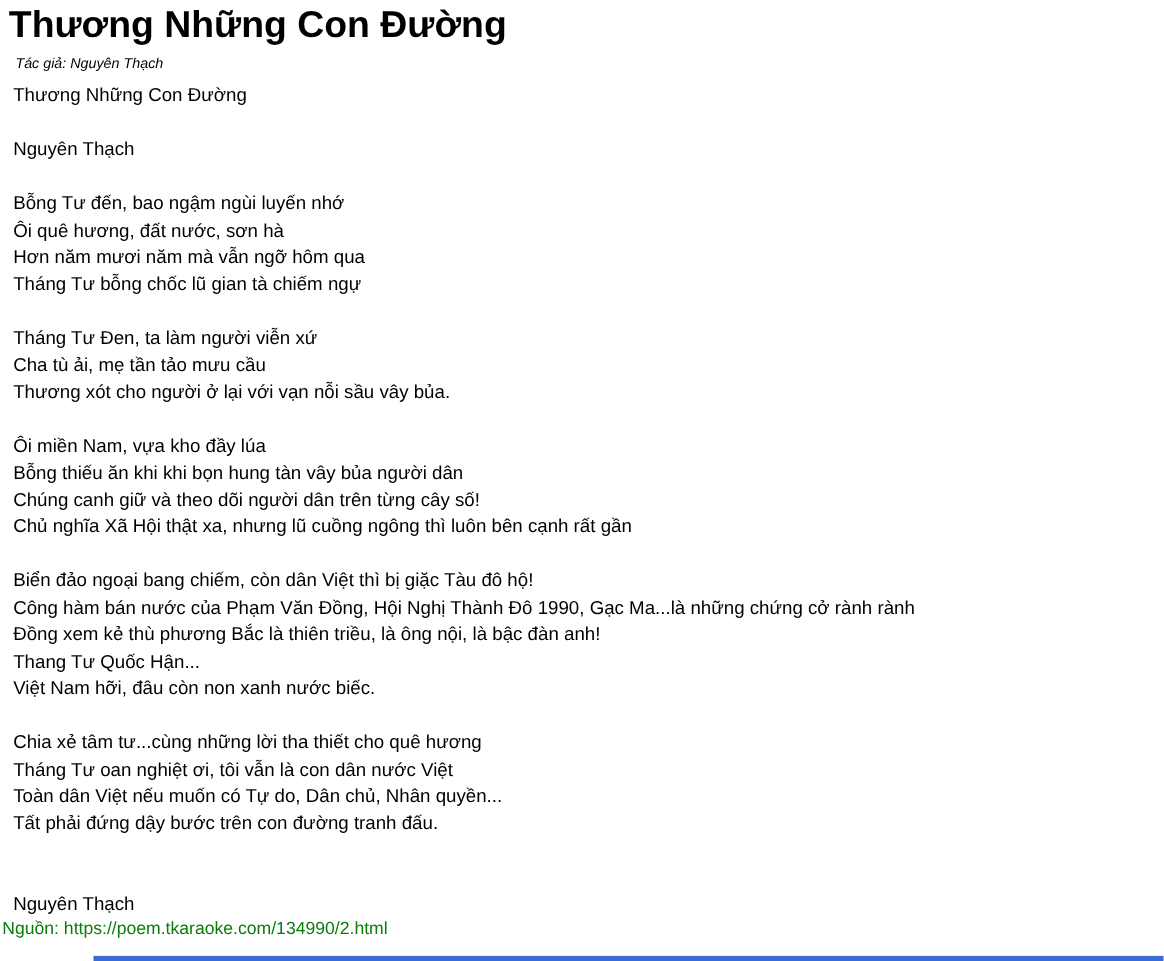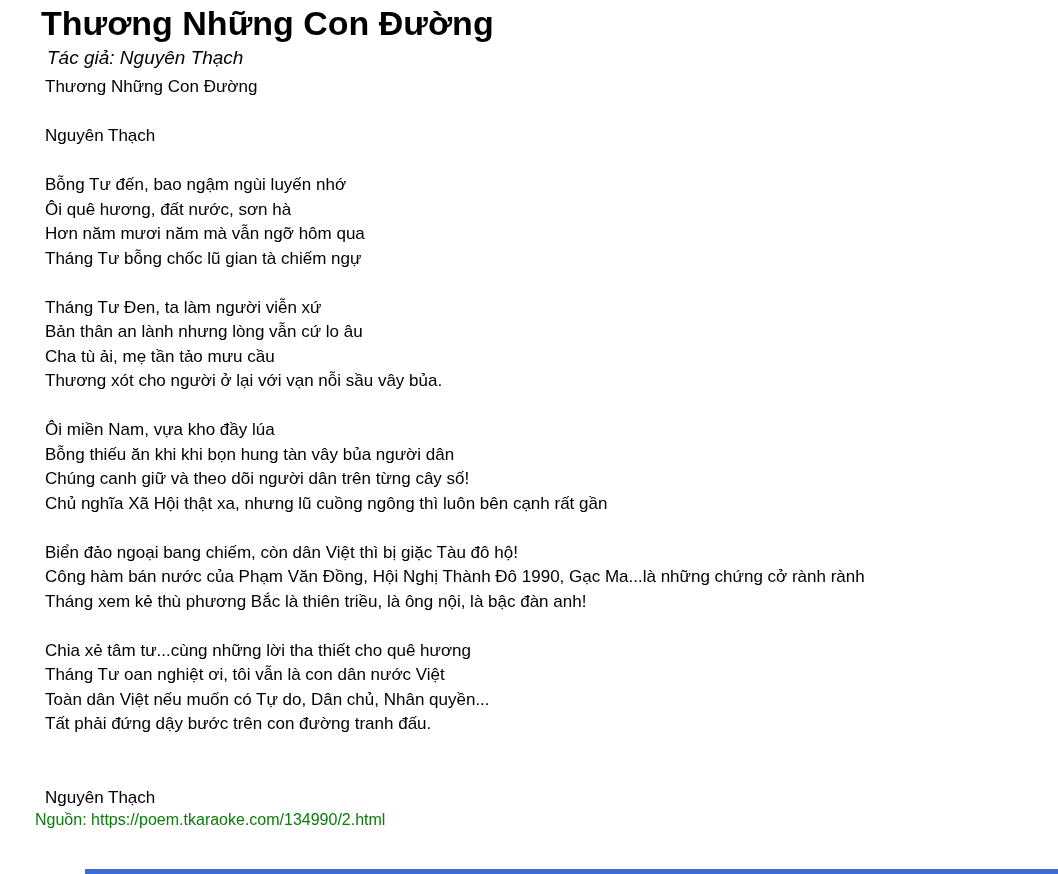--- a/index.html
+++ b/index.html
@@ -14,33 +14,32 @@
     font-family: "Liberation Sans", sans-serif;
     background: var(--bg);
     color: var(--text-color);
   }
   .page {
     position: relative;
     width: 1058px;
     height: 874px;
     background: var(--bg);
     overflow: hidden;
-    padding-left: 33px;
   }
   .page-title {
     margin: 4px 0 5px 8px;
     font-size: 34px;
     font-weight: bold;
     line-height: 1.15;
     letter-spacing: 0;
   }
   .author-line {
     margin: 0 0 7px 14px;
     font-style: italic;
-    font-size: 19px;
+    font-size: 13px;
     line-height: 20px;
   }
   .poem-body {
     margin: 0 0 0 12px;
     font-size: 17px;
     line-height: 24.5px;
     white-space: nowrap;
   }
   .poem-line { min-height: 24.5px; }
   .source-line {
@@ -71,32 +70,33 @@
       <div class="poem-line">Thương Những Con Đường</div>
       <div class="poem-line">&nbsp;</div>
       <div class="poem-line">Nguyên Thạch</div>
       <div class="poem-line">&nbsp;</div>
       <div class="poem-line">Bỗng Tư đến, bao ngậm ngùi luyến nhớ</div>
       <div class="poem-line">Ôi quê hương, đất nước, sơn hà</div>
       <div class="poem-line">Hơn năm mươi năm mà vẫn ngỡ hôm qua</div>
       <div class="poem-line">Tháng Tư bỗng chốc lũ gian tà chiếm ngự</div>
       <div class="poem-line">&nbsp;</div>
       <div class="poem-line">Tháng Tư Đen, ta làm người viễn xứ</div>
-      <div class="poem-line">Bản thân an lành nhưng lòng vẫn cứ lo âu</div>
       <div class="poem-line">Cha tù ải, mẹ tần tảo mưu cầu</div>
       <div class="poem-line">Thương xót cho người ở lại với vạn nỗi sầu vây bủa.</div>
       <div class="poem-line">&nbsp;</div>
       <div class="poem-line">Ôi miền Nam, vựa kho đầy lúa</div>
       <div class="poem-line">Bỗng thiếu ăn khi khi bọn hung tàn vây bủa người dân</div>
       <div class="poem-line">Chúng canh giữ và theo dõi người dân trên từng cây số!</div>
       <div class="poem-line">Chủ nghĩa Xã Hội thật xa, nhưng lũ cuồng ngông thì luôn bên cạnh rất gần</div>
       <div class="poem-line">&nbsp;</div>
       <div class="poem-line">Biển đảo ngoại bang chiếm, còn dân Việt thì bị giặc Tàu đô hộ!</div>
       <div class="poem-line">Công hàm bán nước của Phạm Văn Đồng, Hội Nghị Thành Đô 1990, Gạc Ma...là những chứng cở rành rành</div>
-      <div class="poem-line">Tháng xem kẻ thù phương Bắc là thiên triều, là ông nội, là bậc đàn anh!</div>
+      <div class="poem-line">Đồng xem kẻ thù phương Bắc là thiên triều, là ông nội, là bậc đàn anh!</div>
+      <div class="poem-line">Thang Tư Quốc Hận...</div>
+      <div class="poem-line">Việt Nam hỡi, đâu còn non xanh nước biếc.</div>
       <div class="poem-line">&nbsp;</div>
       <div class="poem-line">Chia xẻ tâm tư...cùng những lời tha thiết cho quê hương</div>
       <div class="poem-line">Tháng Tư oan nghiệt ơi, tôi vẫn là con dân nước Việt</div>
       <div class="poem-line">Toàn dân Việt nếu muốn có Tự do, Dân chủ, Nhân quyền...</div>
       <div class="poem-line">Tất phải đứng dậy bước trên con đường tranh đấu.</div>
       <div class="poem-line">&nbsp;</div>
       <div class="poem-line">&nbsp;</div>
       <div class="poem-line">Nguyên Thạch</div>
     </div>
 

